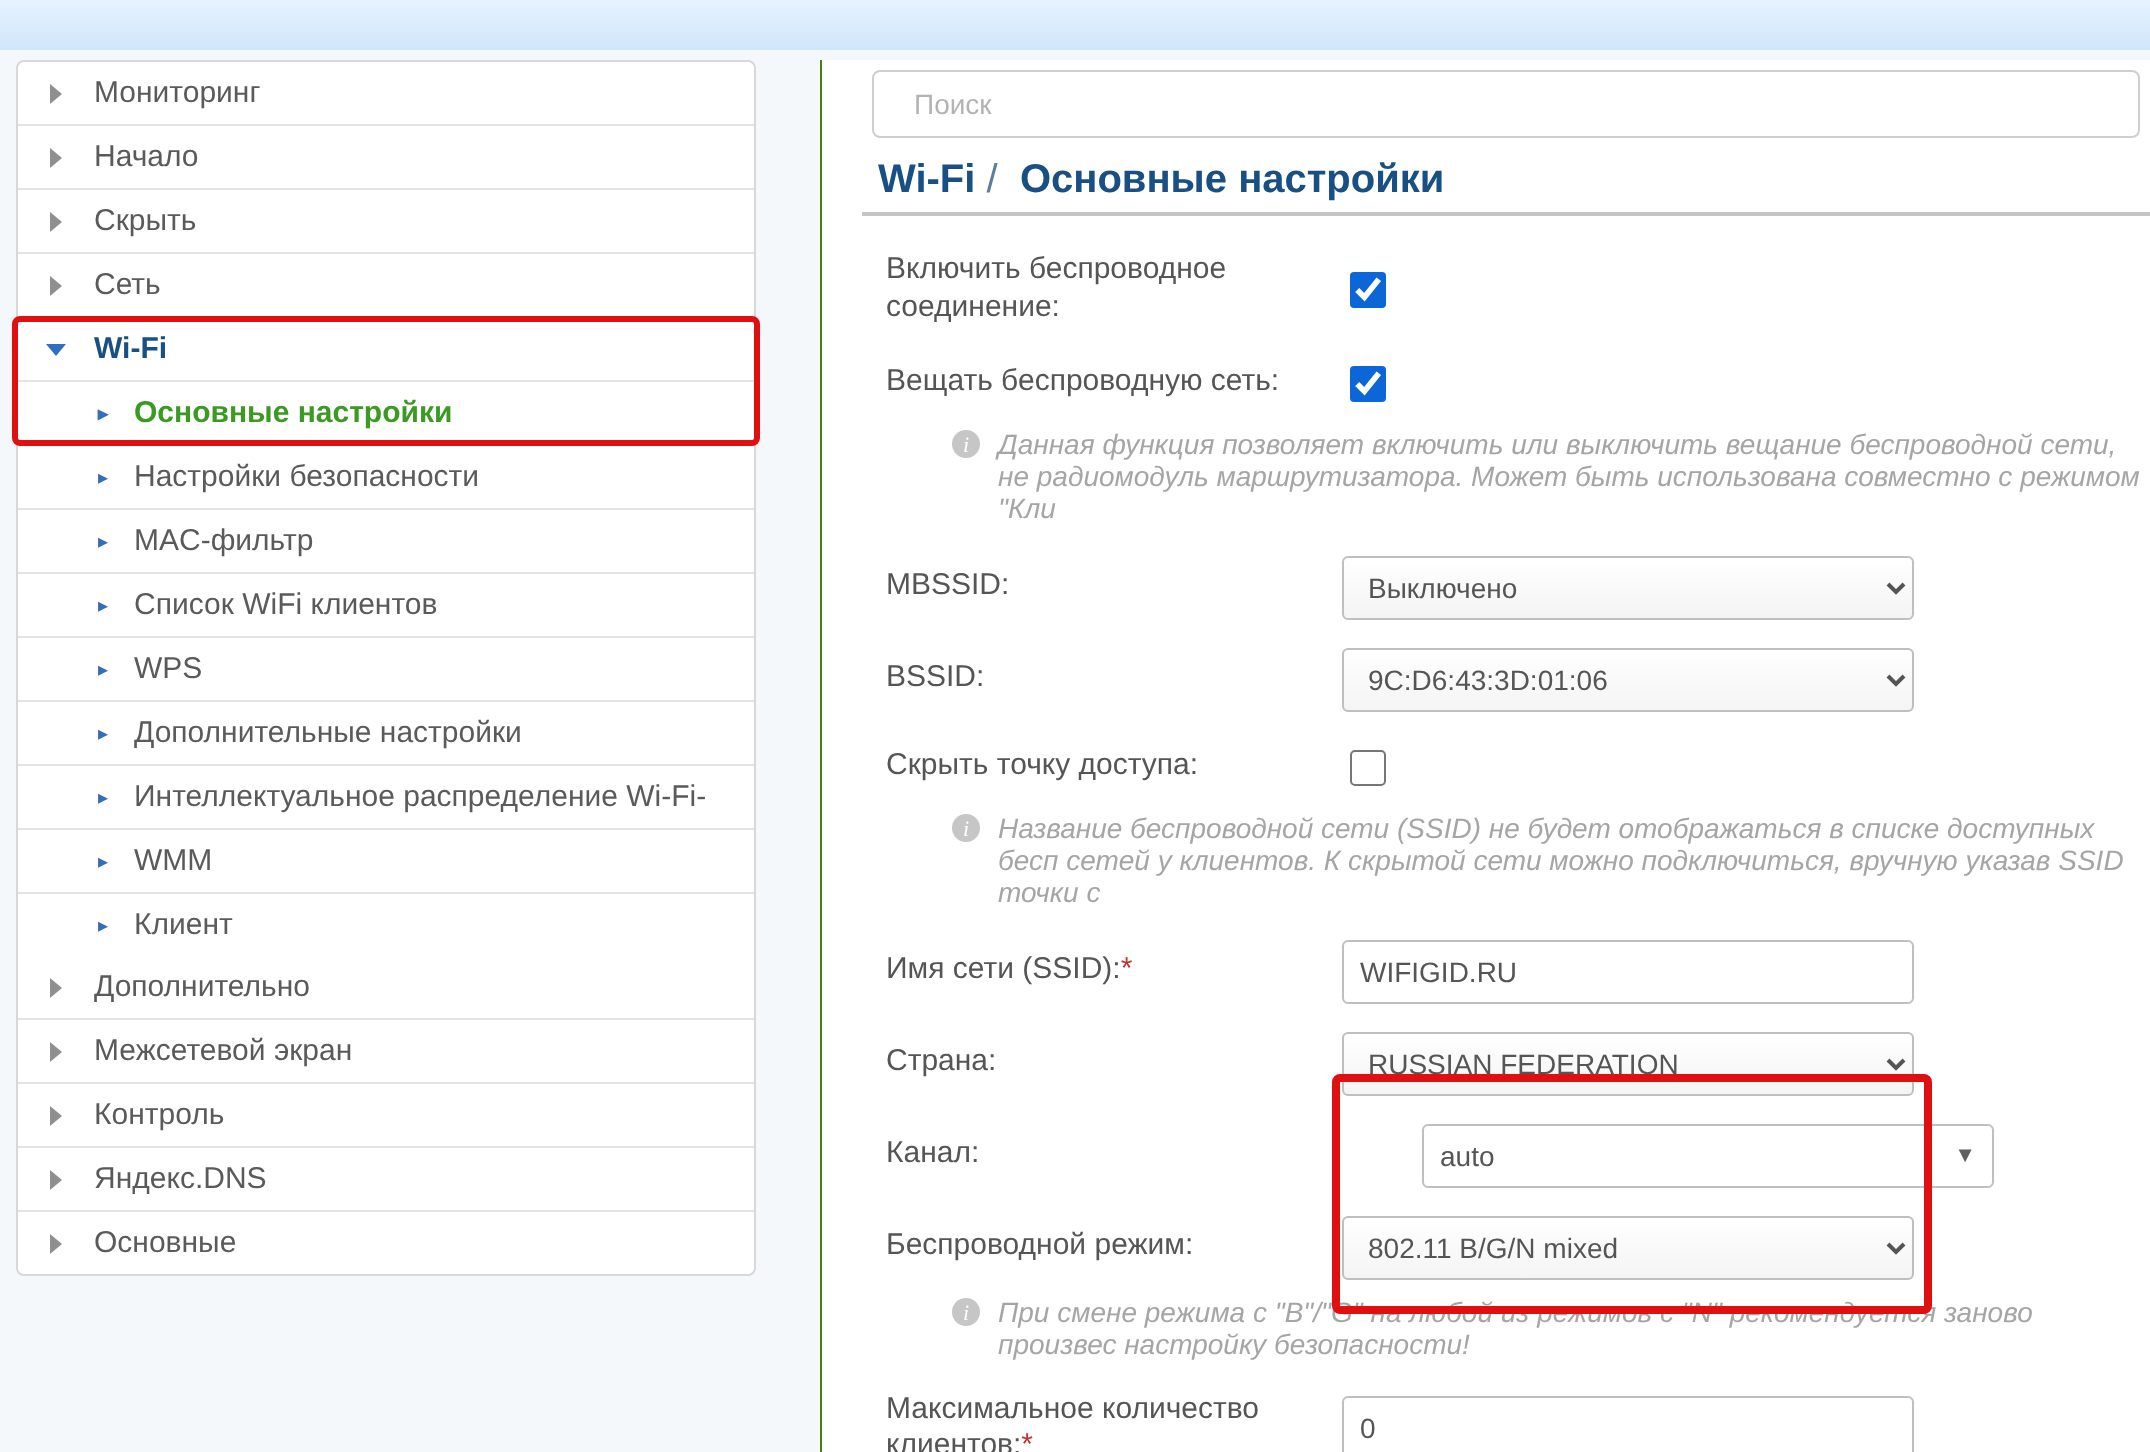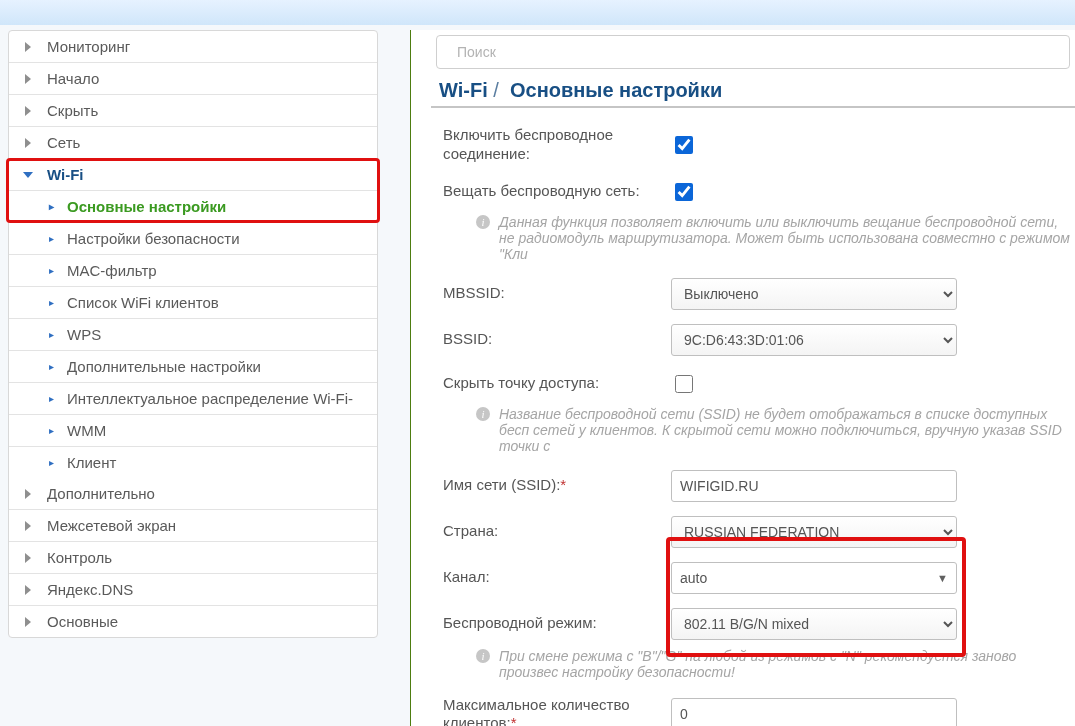--- a/index.html
+++ b/index.html
@@ -164,20 +164,21 @@
     border:1px solid #bfbfbf;
     border-radius:3px;
     background:#fff;
     display:flex;
     align-items:center;
     padding:0 8px;
     color:#555;
     font-size:14px;
     justify-content:space-between;
     cursor:pointer;
+    margin-left:40px;
   }
   .special-select .fake .tri { color:#606060; font-size:11px; }
 </style>
 </head>
 <body>
 
 <div class="topbar"></div>
 <div class="layout">
 
   <div class="sidebar">

